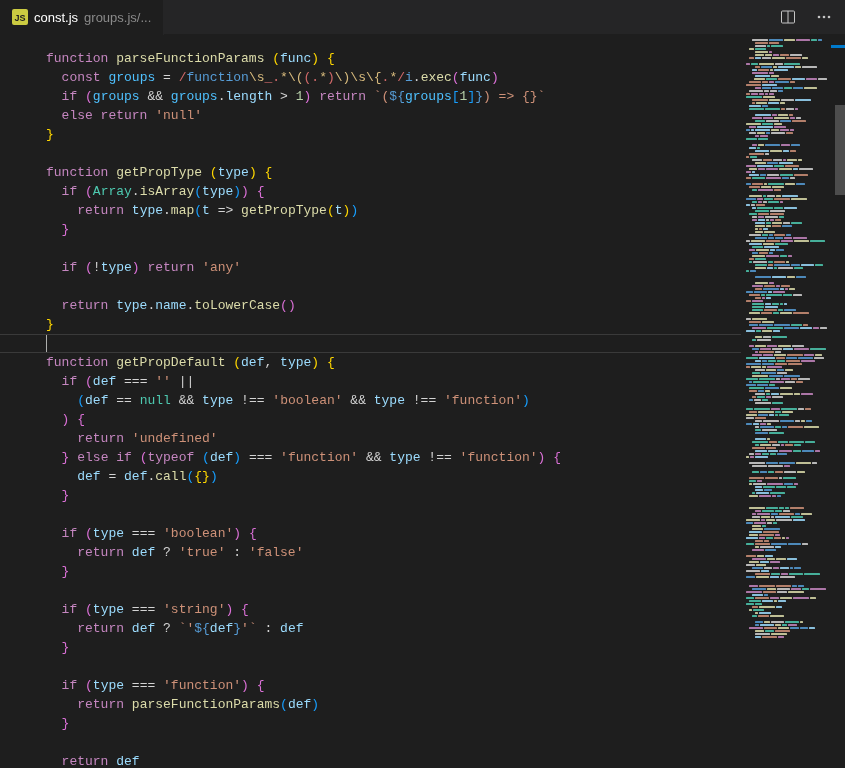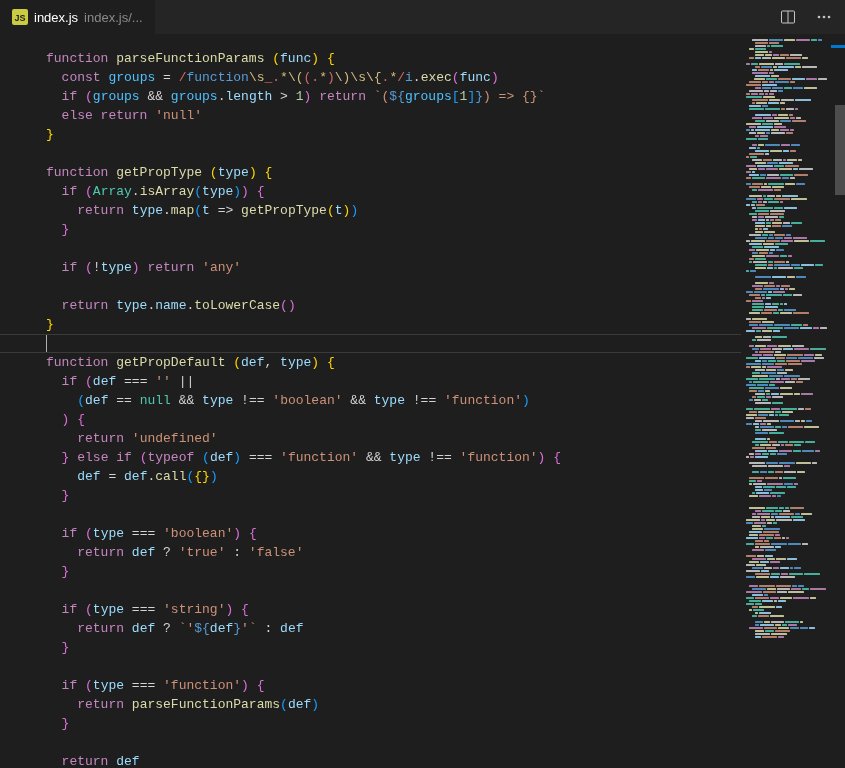--- a/index.html
+++ b/index.html
@@ -157,22 +157,22 @@
 <body>
 
 <div class="tab-bar">
   <div class="tab">
     <span class="file-icon">
       <svg viewBox="0 0 16 16">
           <rect width="16" height="16" rx="2" fill="#cbcb41"></rect>
           <text x="8" y="12" text-anchor="middle" font-size="9" font-weight="bold" fill="#1e1e1e" font-family="sans-serif">JS</text>
         </svg>
     </span>
-    <span class="tab-label">index.js</span>
-    <span class="tab-desc">index.js/...</span>
+    <span class="tab-label">const.js</span>
+    <span class="tab-desc">groups.js/...</span>
   </div>
   <div class="tab-actions">
     <span class="icon-btn">
       <svg viewBox="0 0 16 16" fill="none" stroke="currentColor" stroke-width="1">
           <rect x="1.5" y="2" width="13" height="12" rx="1"></rect>
           <line x1="8" y1="2" x2="8" y2="14"></line>
         </svg>
     </span>
     <span class="icon-btn">
       <svg viewBox="0 0 16 16" fill="currentColor">

